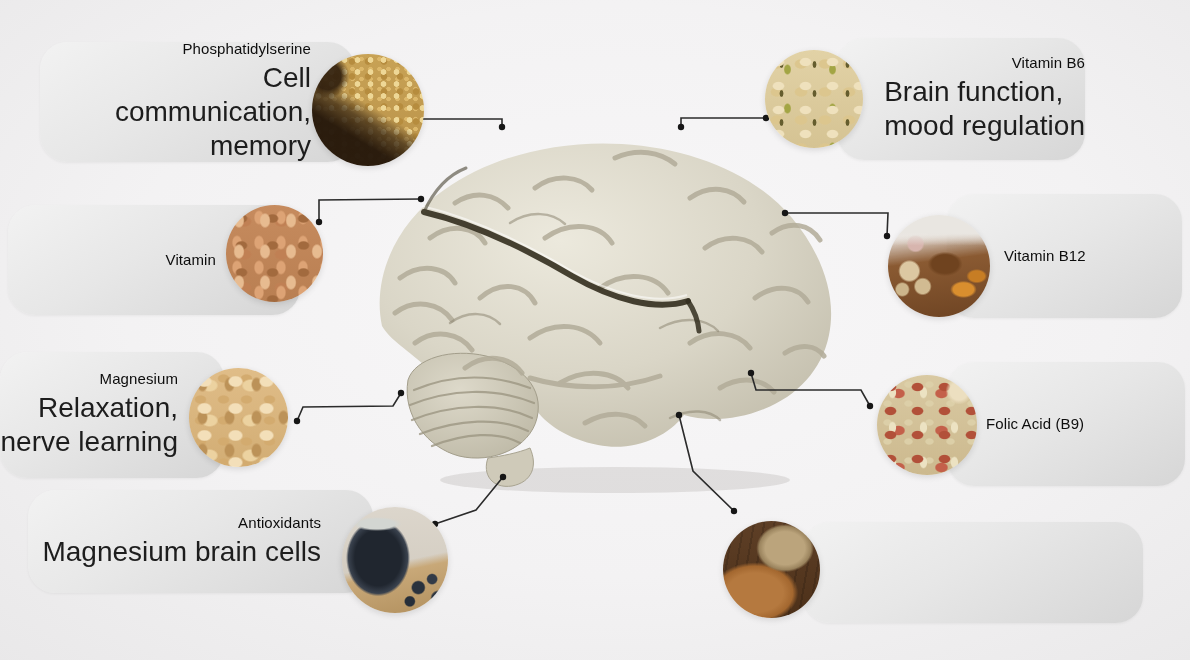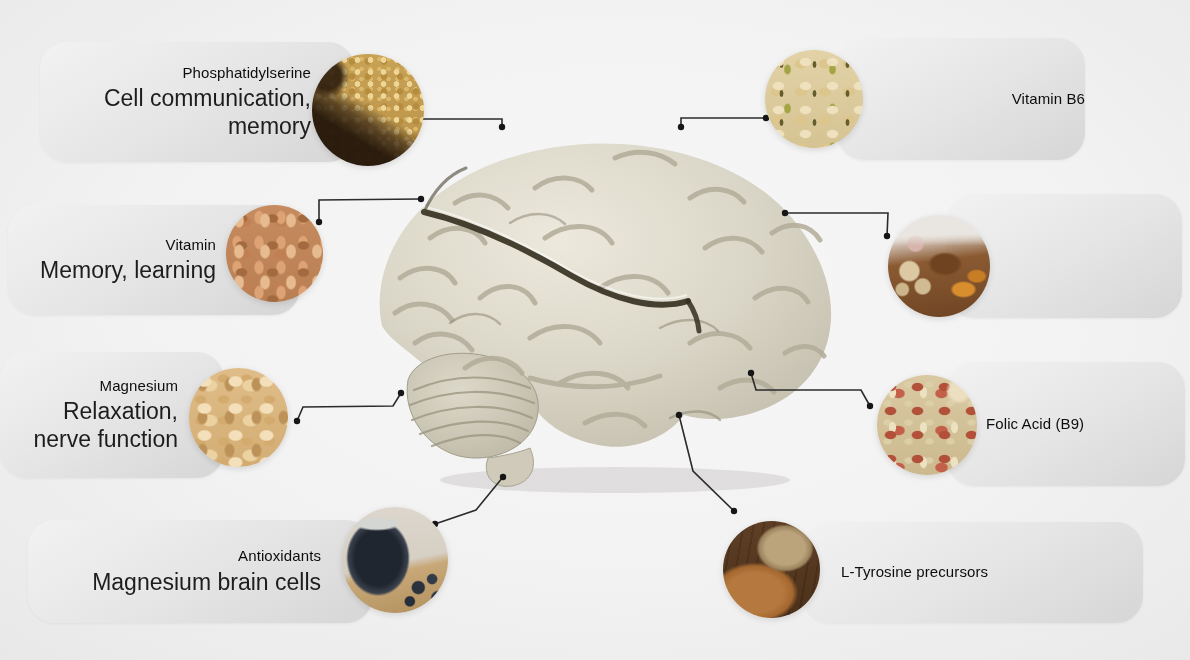--- a/index.html
+++ b/index.html
@@ -14,21 +14,21 @@
   .card{
     position:absolute;
     background:linear-gradient(150deg,#f2f2f2 0%,#e7e7e7 45%,#d6d6d6 100%);
     border-radius:27px;
     display:flex;flex-direction:column;justify-content:center;
     box-shadow:0 1px 3px rgba(0,0,0,0.05);
   }
   .card.right-align{align-items:flex-end;text-align:right;}
   .card.left-align{align-items:flex-start;text-align:left;}
   .title{font-size:15px;font-weight:400;color:#0d0d0d;letter-spacing:.1px;line-height:1.25;}
-  .desc{font-size:23px;font-weight:400;color:#1d1d1d;line-height:1.22;white-space:pre-line;margin-top:2px;}
+  .desc{font-size:28px;font-weight:400;color:#1d1d1d;line-height:1.22;white-space:pre-line;margin-top:2px;}
 
   
   .photo{position:absolute;border-radius:50%;box-shadow:0 2px 6px rgba(0,0,0,0.12);}
 
   .photo-millet{
     background-image:
       radial-gradient(circle 22px at 14% 20%, rgba(48,31,14,.92) 60%, rgba(48,31,14,0) 100%),
       linear-gradient(211deg, rgba(43,28,13,0) 47%, rgba(64,46,24,.75) 57%, rgba(38,24,11,.97) 70%),
       radial-gradient(circle, #eed796 28%, rgba(0,0,0,0) 36%),
       radial-gradient(circle, #b68c3e 26%, rgba(0,0,0,0) 34%),
@@ -107,21 +107,21 @@
       radial-gradient(ellipse 9px 6px at 58% 66%, #c08343 60%, rgba(0,0,0,0) 80%),
       repeating-linear-gradient(100deg, rgba(0,0,0,.14) 0 2px, rgba(0,0,0,0) 2px 10px),
       linear-gradient(#5e3f26,#4c3019);
     background-size:100% 100%,100% 100%,100% 100%,100% 100%,100% 100%,100% 100%,100% 100%;
   }
 
   
   #c1{left:40px;top:42px;width:315px;height:120px;padding-right:44px;padding-left:24px;box-sizing:border-box;}
   #c2{left:8px;top:205px;width:292px;height:110px;padding-right:84px;box-sizing:border-box;}
   #c3{left:0px;top:352px;width:224px;height:126px;padding-right:46px;box-sizing:border-box;}
-  #c4{left:28px;top:520px;width:345px;height:103px;padding-right:52px;box-sizing:border-box;}
+  #c4{left:28px;top:490px;width:345px;height:103px;padding-right:52px;box-sizing:border-box;}
   #c5{left:837px;top:38px;width:248px;height:122px;padding-left:46px;box-sizing:border-box;align-items:flex-end;}
   #c6{left:947px;top:194px;width:235px;height:124px;padding-left:57px;box-sizing:border-box;}
   #c7{left:947px;top:362px;width:238px;height:124px;padding-left:39px;box-sizing:border-box;}
   #c8{left:803px;top:522px;width:340px;height:101px;padding-left:38px;box-sizing:border-box;}
 
   
   #p1{left:312px;top:54px;width:112px;height:112px;}
   #p2{left:226px;top:205px;width:97px;height:97px;}
   #p3{left:189px;top:368px;width:99px;height:99px;}
   #p4{left:342px;top:507px;width:106px;height:106px;}
@@ -244,49 +244,50 @@
 
   <div class="card right-align" id="c1">
     <div class="title">Phosphatidylserine</div>
     <div class="desc">Cell communication,
 memory</div>
   </div>
   <div class="photo photo-millet" id="p1"></div>
 
   <div class="card right-align" id="c2">
     <div class="title">Vitamin</div>
-    <div class="desc">Memory, learning</div>
   </div>
   <div class="photo photo-peanuts" id="p2"></div>
 
   <div class="card right-align" id="c3">
     <div class="title">Magnesium</div>
     <div class="desc">Relaxation,
-nerve function</div>
+nerve learning</div>
   </div>
   <div class="photo photo-cashews" id="p3"></div>
 
   <div class="card right-align" id="c4">
     <div class="title">Antioxidants</div>
     <div class="desc">Magnesium brain cells</div>
   </div>
   <div class="photo photo-blueberries" id="p4"></div>
 
   <div class="card left-align" id="c5">
     <div class="title">Vitamin B6</div>
+    <div class="desc">Brain function,
+mood regulation</div>
   </div>
   <div class="photo photo-pistachios" id="p5"></div>
 
   <div class="card left-align" id="c6">
+    <div class="title">Vitamin B12</div>
   </div>
   <div class="photo photo-mushrooms" id="p6"></div>
 
   <div class="card left-align" id="c7">
     <div class="title">Folic Acid (B9)</div>
   </div>
   <div class="photo photo-redpeanuts" id="p7"></div>
 
   <div class="card left-align" id="c8">
-    <div class="title">L-Tyrosine precursors</div>
   </div>
   <div class="photo photo-almonds" id="p8"></div>
 
 </div>
 
 </body></html>

